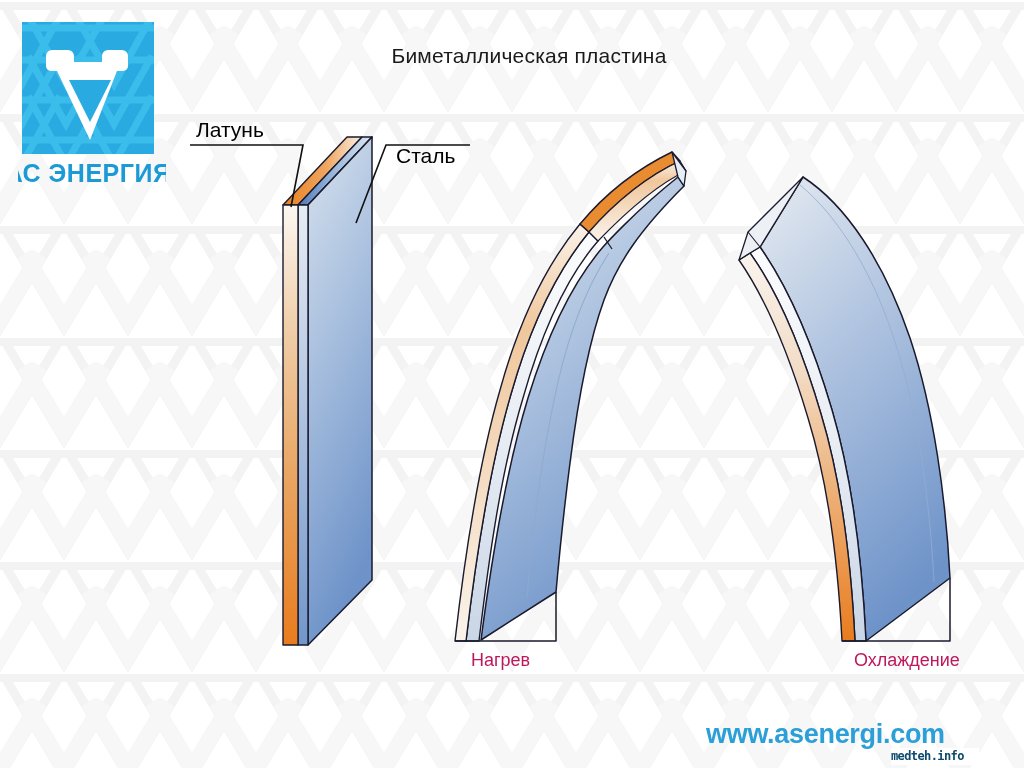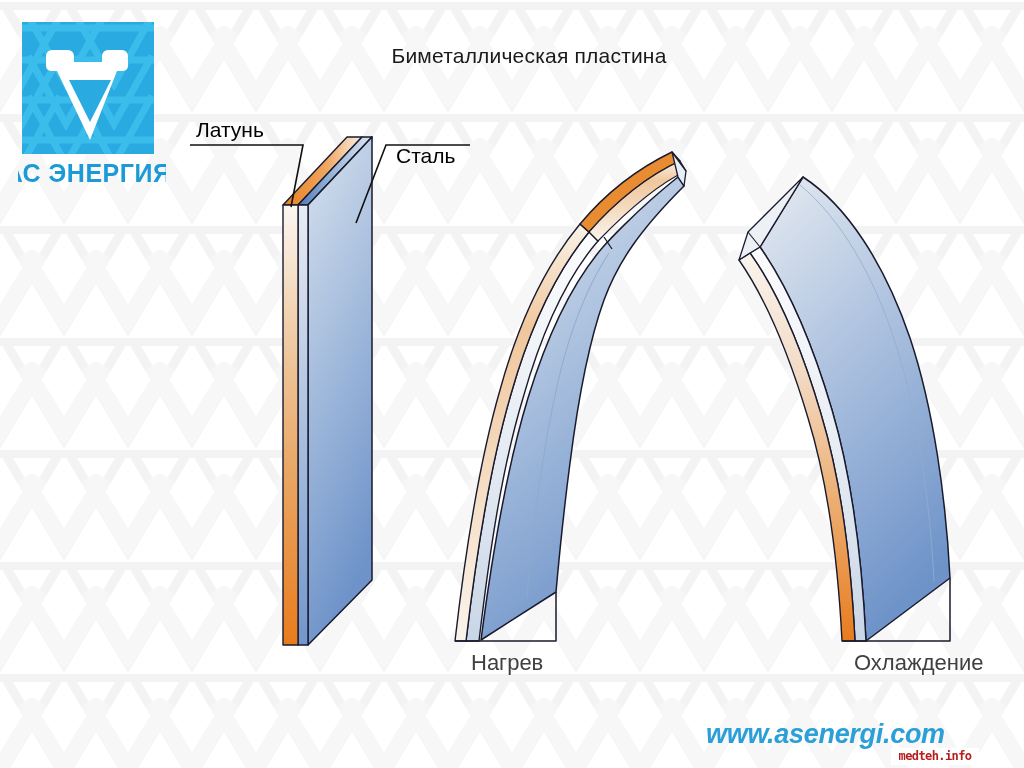--- a/index.html
+++ b/index.html
@@ -51,50 +51,48 @@
   .lead-label {
     position: absolute;
     font-size: 21px;
     color: #000000;
     white-space: nowrap;
   }
   #label-brass { left: 196px; top: 118px; }
   #label-steel { left: 396px; top: 118px; margin-top: 26px; }
   .state-label {
     position: absolute;
-    font-size: 22px;
-    color: #404040;
+    font-size: 18px;
+    color: #be185d;
     white-space: nowrap;
   }
   #label-heating { left: 471px; top: 650px; }
   #label-cooling { left: 854px; top: 650px; }
   #site-url {
     position: absolute;
     left: 706px;
     top: 719px;
     font-size: 27px;
     font-weight: bold;
     color: #2b9fd8;
     letter-spacing: -0.3px;
     white-space: nowrap;
-    font-style: italic;
   }
   #watermark {
     position: absolute;
     left: 891px;
     top: 748px;
     width: 88px;
     height: 17px;
     background: #ffffff;
-    color: #b91c1c;
+    color: #0c4a6e;
     font-family: "DejaVu Sans Mono", monospace;
     font-size: 12px;
     font-weight: bold;
     line-height: 17px;
-    text-align: center;
     letter-spacing: -0.6px;
   }
 </style>
 </head>
 <body>
 
 <div id="slide">
 
   <svg id="bg-pattern" viewBox="0 0 1024 768" xmlns="http://www.w3.org/2000/svg">
     <defs>

